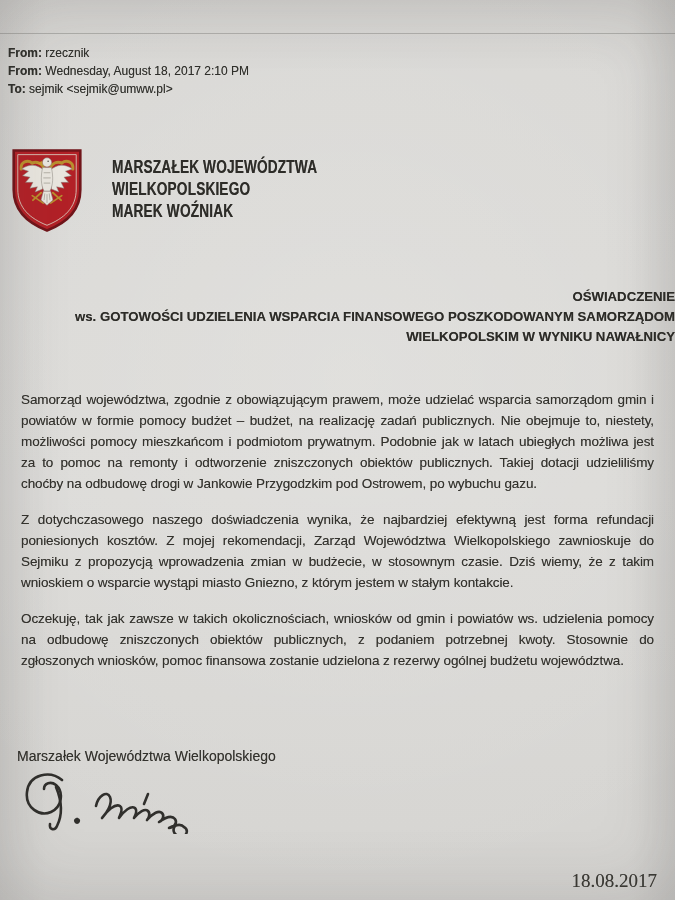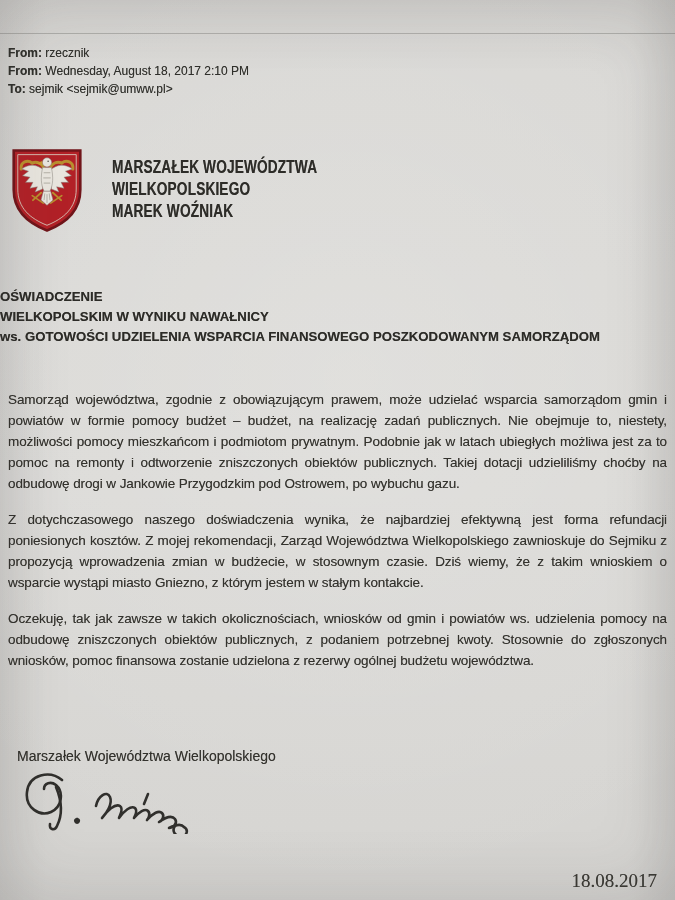--- a/index.html
+++ b/index.html
@@ -36,27 +36,27 @@
   .crest{width:74px;height:89px;flex:0 0 auto;}
   .letterhead-text{
     margin-left:28px;padding-top:10px;
     font-weight:700;font-size:19px;line-height:22px;letter-spacing:.2px;
     color:#2d2c28;transform:scaleX(.72);transform-origin:0 0;
     white-space:nowrap;text-shadow:0 0 .4px rgba(45,44,40,.6);
   }
   
   .title-block{
     position:absolute;top:287px;left:0;width:675px;
-    text-align:left;font-weight:700;font-size:13.2px;line-height:20px;
+    text-align:right;font-weight:700;font-size:13.2px;line-height:20px;
     color:#2c2b27;text-shadow:0 0 .4px rgba(44,43,39,.55);
     white-space:nowrap;
   }
   
   .body-text{
-    position:absolute;top:389px;left:0;width:675px;padding:0 8px;box-sizing:border-box;
+    position:absolute;top:389px;left:0;width:675px;padding:0 21px;box-sizing:border-box;
     font-size:13.5px;line-height:21px;letter-spacing:-.1px;
     text-align:justify;color:#33322d;
     text-shadow:0 0 .45px rgba(51,50,45,.5);
   }
   .body-text p{margin:0 0 15px 0;}
   
   .signoff{
     position:absolute;top:748px;left:17px;
     font-size:14px;color:#33322d;text-shadow:0 0 .4px rgba(51,50,45,.5);text-align:center;
   }
@@ -117,22 +117,22 @@
     </svg>
     <div class="letterhead-text">
       <div>MARSZAŁEK WOJEWÓDZTWA</div>
       <div>WIELKOPOLSKIEGO</div>
       <div>MAREK WOŹNIAK</div>
     </div>
   </div>
 
   <div class="title-block">
     <div>OŚWIADCZENIE</div>
+    <div>ws. GOTOWOŚCI UDZIELENIA WSPARCIA FINANSOWEGO POSZKODOWANYM SAMORZĄDOM</div>
     <div>WIELKOPOLSKIM W WYNIKU NAWAŁNICY</div>
-    <div>ws. GOTOWOŚCI UDZIELENIA WSPARCIA FINANSOWEGO POSZKODOWANYM SAMORZĄDOM</div>
   </div>
 
   <div class="body-text">
     <p>Samorząd województwa, zgodnie z obowiązującym prawem, może udzielać wsparcia samorządom gmin i powiatów w formie pomocy budżet – budżet, na realizację zadań publicznych. Nie obejmuje to, niestety, możliwości pomocy mieszkańcom i podmiotom prywatnym. Podobnie jak w latach ubiegłych możliwa jest za to pomoc na remonty i odtworzenie zniszczonych obiektów publicznych. Takiej dotacji udzieliliśmy choćby na odbudowę drogi w Jankowie Przygodzkim pod Ostrowem, po wybuchu gazu.</p>
     <p>Z dotychczasowego naszego doświadczenia wynika, że najbardziej efektywną jest forma refundacji poniesionych kosztów. Z mojej rekomendacji, Zarząd Województwa Wielkopolskiego zawnioskuje do Sejmiku z propozycją wprowadzenia zmian w budżecie, w stosownym czasie. Dziś wiemy, że z takim wnioskiem o wsparcie wystąpi miasto Gniezno, z którym jestem w stałym kontakcie.</p>
     <p>Oczekuję, tak jak zawsze w takich okolicznościach, wniosków od gmin i powiatów ws. udzielenia pomocy na odbudowę zniszczonych obiektów publicznych, z podaniem potrzebnej kwoty. Stosownie do zgłoszonych wniosków, pomoc finansowa zostanie udzielona z rezerwy ogólnej budżetu województwa.</p>
   </div>
 
   <div class="signoff">Marszałek Województwa Wielkopolskiego</div>
 

